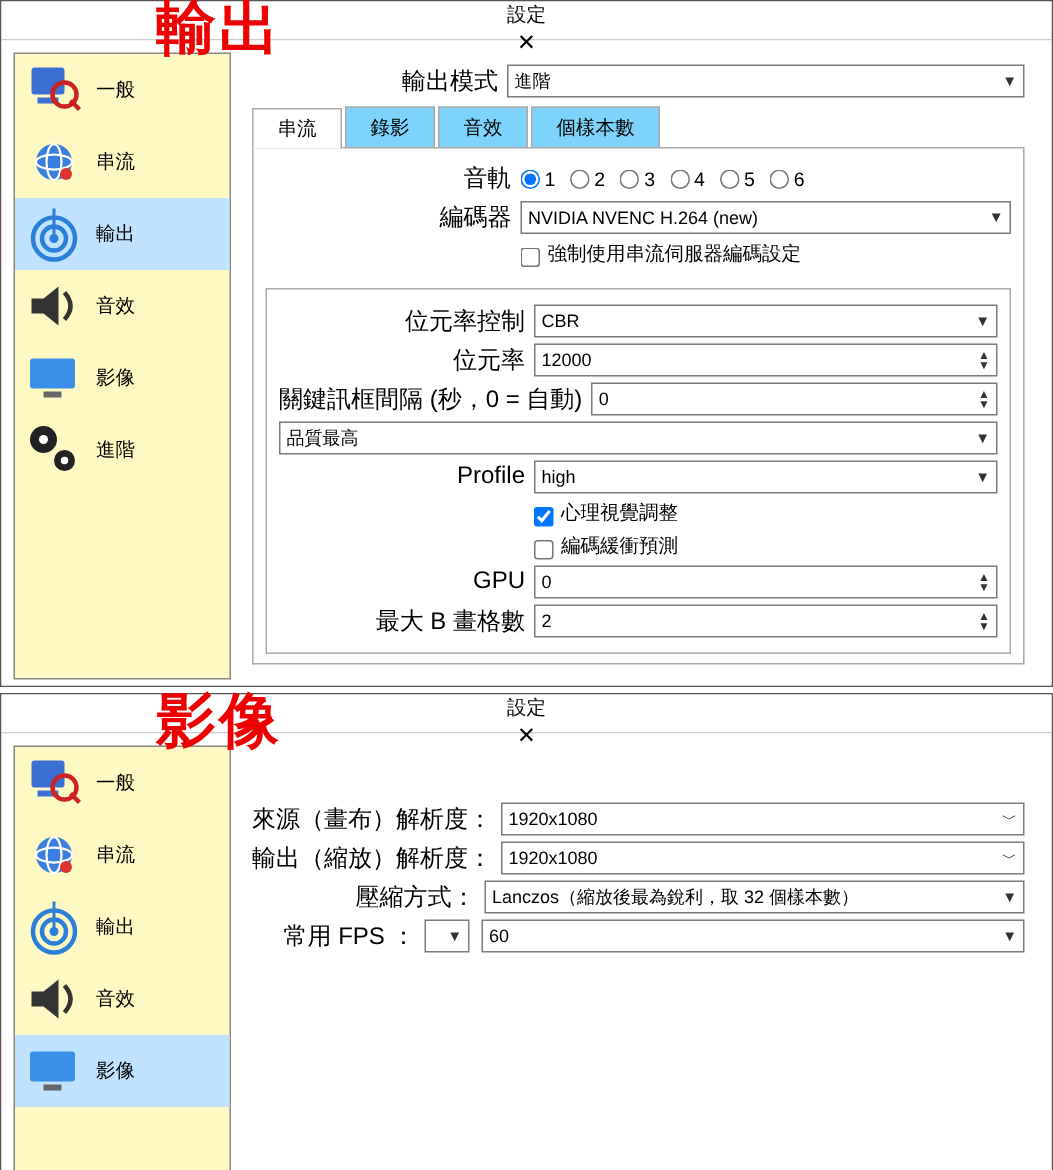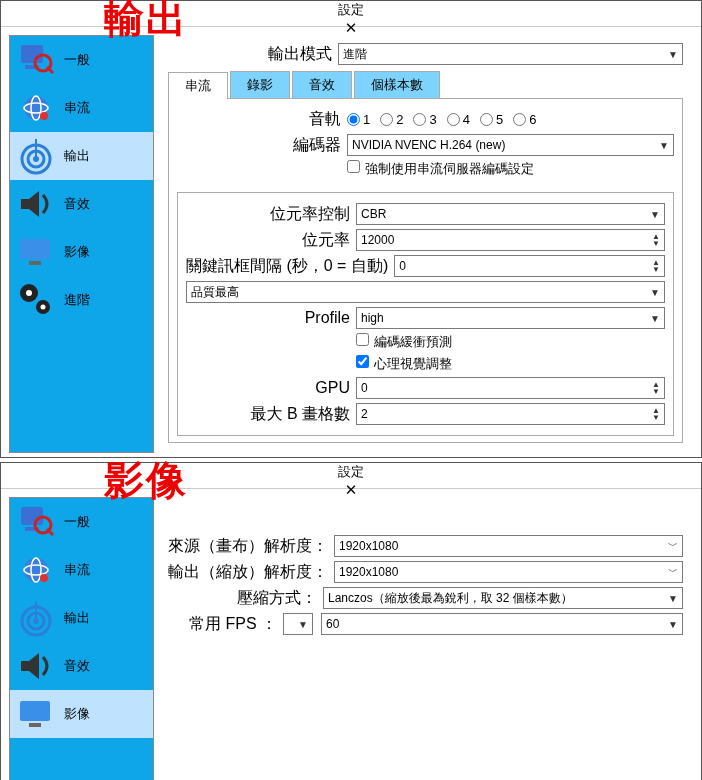--- a/index.html
+++ b/index.html
@@ -3,40 +3,40 @@
 <meta charset="utf-8">
 <style>
 * { box-sizing: border-box; margin: 0; padding: 0; }
 body { font-family: "Microsoft JhengHei", Arial, sans-serif; font-size: 13px; background: #fff; width: 702px; }
 .window { border: 1px solid #555; background: #fff; }
 .titlebar { height: 26px; display: flex; align-items: center; padding: 0 6px; border-bottom: 1px solid #ccc; background:#fff;flex-direction:column; }
 .titlebar .obs-icon { width:14px; height:14px; border-radius:50%; background:#333; margin-right:6px; display:inline-block; }
 .titlebar .title { flex:1; font-size:13px; }
 .titlebar .close { width:30px; text-align:center; font-size:15px; cursor:pointer; }
 .body { display:flex; min-height:430px; background:#fff; padding:8px 8px 4px 8px; gap:0; }
-.sidebar { width:145px; border:1px solid #888; background:#0ea5e9; }
+.sidebar { width:145px; border:1px solid #888; background:#fef9c3; }
 .side-item { display:flex; align-items:center; gap:8px; height:48px; padding:0 6px; cursor:pointer; }
 .side-item.selected { background:#bfe2ff; }
 .side-icon { width:40px; height:40px; display:flex; align-items:center; justify-content:center; }
 .side-icon svg { width:38px; height:38px; }
 .content { flex:1; padding:4px 10px 4px 14px; position:relative; }
 .overlay-label { position:absolute; top:-10px; left:103px; font-size:40px; font-weight:bold; color:#e00; font-family:"SimSun","Microsoft JhengHei",serif; letter-spacing:2px; z-index:10; }
 .row { display:flex; align-items:center; margin:4px 0; }
 .row .lbl { text-align:right; padding-right:6px; min-width:170px; font-size:16px; }
 .combo, .numinput, .input { flex:1; height:22px; border:1px solid #7a7a7a; background:#fff; padding:0 4px; font-size:12px; display:flex; align-items:center; justify-content:space-between; }
 .combo .arrow, .numinput .spin { color:#333; font-size:10px; }
 .numinput .spin { display:flex; flex-direction:column; line-height:7px; font-size:8px; }
 .tabs { display:flex; border-bottom:1px solid #aaa; margin-top:6px; }
 .tab { padding:4px 16px; border:1px solid #aaa; border-bottom:none; margin-right:2px; background:#7dd3fc; cursor:pointer; font-size:13px; }
 .tab.active { background:#fff; position:relative; top:1px; }
 .tabpanel { border:1px solid #aaa; border-top:none; padding:6px 8px; }
 .radio-row { display:flex; align-items:center; gap:10px; }
 .radio-row .r { display:flex; align-items:center; gap:3px; }
 .radio-row .r input { margin:0; }
-.chk { display:flex; align-items:flex-start; gap:5px; margin-left:0; }
+.chk { display:flex; align-items:flex-end; gap:5px; margin-left:0; }
 .chk input { margin:0; }
 .groupbox { border:1px solid #aaa; padding:6px 8px; margin-top:14px; }
 .win2 .body { min-height:290px; }
 .win2 .sidebar { height:290px; }
 </style>
 </head>
 <body>
 
 <svg width="0" height="0" style="position:absolute">
   <defs>
@@ -240,29 +240,29 @@
           <div class="row">
             <div class="lbl">Profile</div>
             <div class="combo">
               <span>high</span>
                 <span class="arrow">▼</span>
             </div>
           </div>
           <div class="row">
             <div class="lbl"></div>
             <label class="chk">
+              <input type="checkbox" checked="" style="">
+              <span>心理視覺調整</span>
+            </label>
+          </div>
+          <div class="row">
+            <div class="lbl"></div>
+            <label class="chk">
               <input type="checkbox" style="">
               <span>編碼緩衝預測</span>
-            </label>
-          </div>
-          <div class="row">
-            <div class="lbl"></div>
-            <label class="chk">
-              <input type="checkbox" checked="" style="">
-              <span>心理視覺調整</span>
             </label>
           </div>
           <div class="row">
             <div class="lbl">GPU</div>
             <div class="numinput">
               <span>0</span>
               <span class="spin">
                   <span>▲</span>
                   <span>▼</span>
                 </span>

